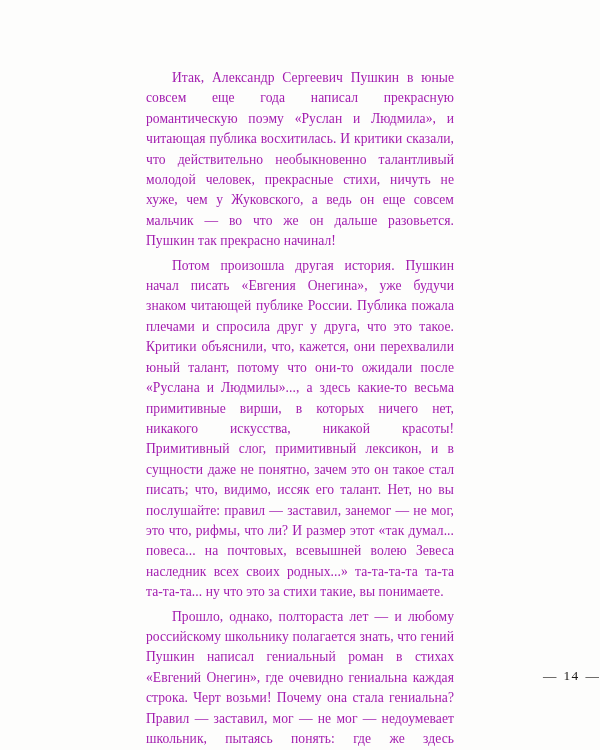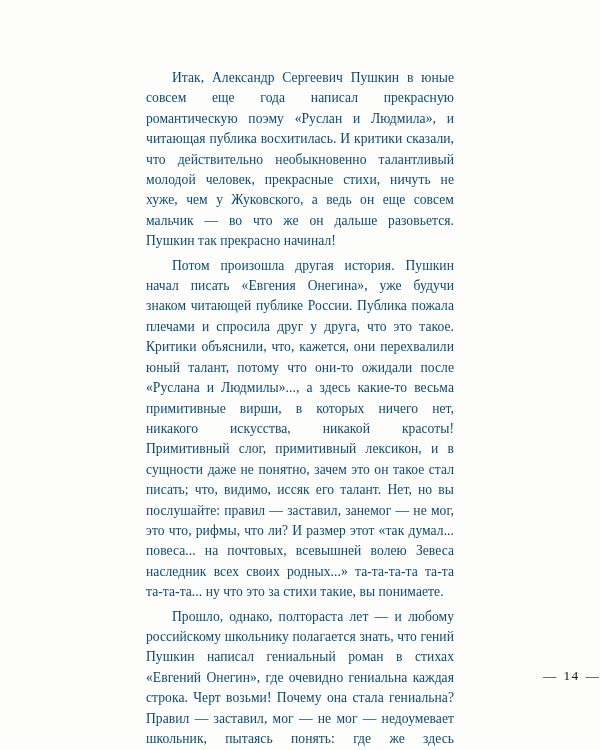--- a/index.html
+++ b/index.html
@@ -27,21 +27,21 @@
     top: 68px;
     width: 308px;
   }
   .para {
     margin: 0;
     text-indent: 26px;
     text-align: justify;
     font-size: 13.6px;
     line-height: 20.4px;
     letter-spacing: 0.05px;
-    color: #0c4a6e;
+    color: #a21caf;
     hyphens: manual;
   }
   .para + .para {
     margin-top: 4px;
   }
   .page-number {
     position: absolute;
     left: 0;
     right: 0;
     top: 668px;

